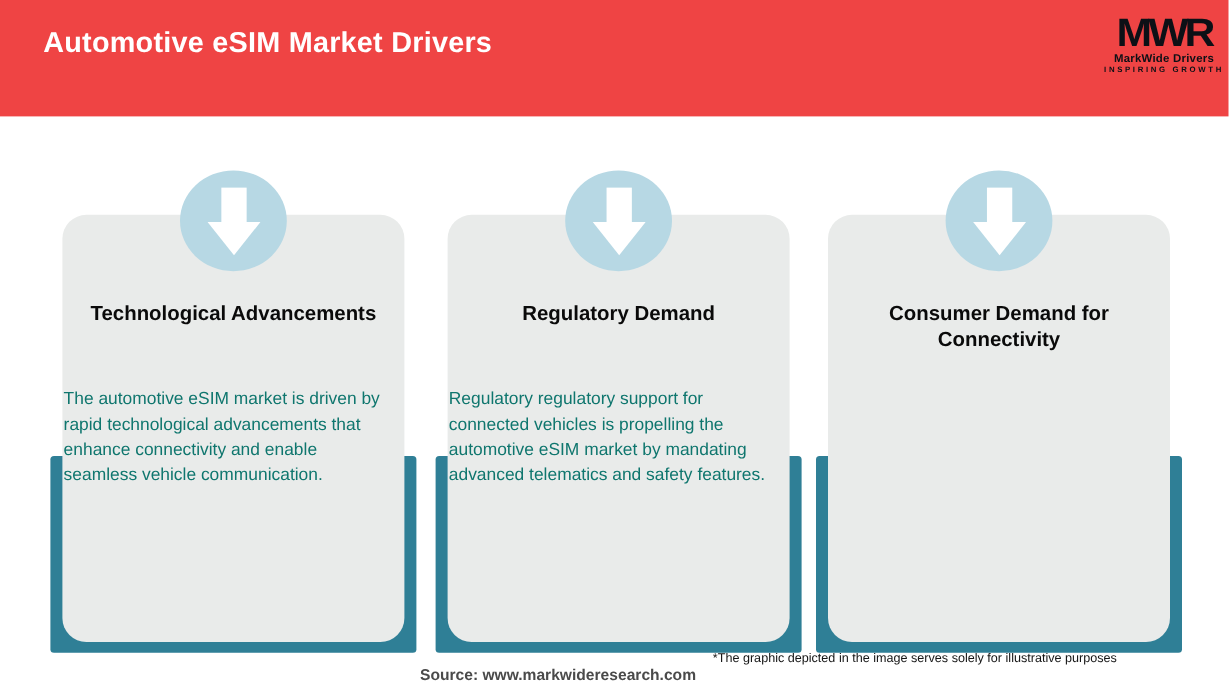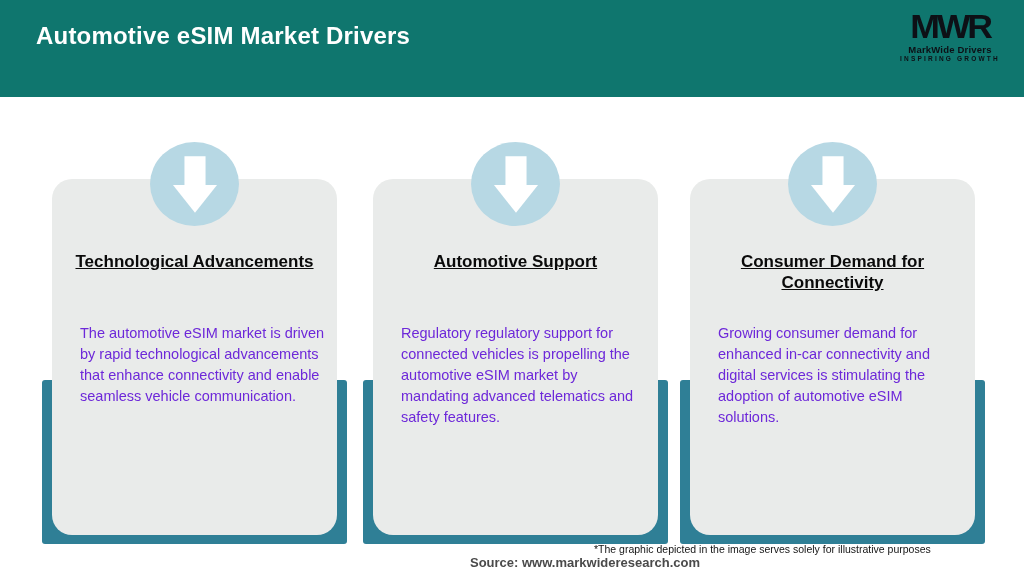--- a/index.html
+++ b/index.html
@@ -3,28 +3,28 @@
 <meta charset="utf-8">
 <style>
   html,body{margin:0;padding:0;background:#ffffff;}
   #canvas{
     position:relative;width:1024px;height:576px;background:#ffffff;
     font-family:"Liberation Sans", sans-serif;overflow:hidden;
   }
   
   .header{
     position:absolute;left:0;top:0;width:1024px;height:97px;
-    background:#0f766e;
+    background:#ef4444;
   }
   .header-title{
     position:absolute;left:36px;top:22px;
     font-size:24px;font-weight:bold;color:#ffffff;letter-spacing:0.2px;
   }
   .logo{
-    position:absolute;right:24px;top:10px;width:100px;text-align:center;
+    position:absolute;right:4px;top:10px;width:100px;text-align:center;
     color:#0d1016;line-height:1;margin-left:12px;
   }
   .logo-monogram{
     font-size:33px;font-weight:900;letter-spacing:-3px;
     transform:scaleX(1.08);transform-origin:center;
     color:#0d1016;
   }
   .logo-name{
     margin-top:2px;font-size:9.5px;font-weight:bold;letter-spacing:0.2px;
   }
@@ -44,30 +44,30 @@
   .card1{left:52px;} .card2{left:373px;} .card3{left:690px;}
   .circle{
     position:absolute;top:142px;width:89px;height:84px;border-radius:50%;
     background:#b7d8e4;display:flex;align-items:center;justify-content:center;
   }
   .circle1{left:150px;} .circle2{left:471px;} .circle3{left:788px;}
   .circle svg{display:block;margin-top:2px;}
   .card-title{
     position:absolute;top:72px;left:0;width:100%;
     text-align:center;font-size:17px;font-weight:bold;color:#0a0a0a;
-    line-height:21px;padding:0 18px;box-sizing:border-box;text-decoration:underline;
+    line-height:21px;padding:0 18px;box-sizing:border-box;
   }
   .card-body{
     position:absolute;top:144px;left:0;width:100%;
-    font-size:14.5px;line-height:21px;color:#6d28d9;text-align:left;
-    padding:0 12px 0 28px;box-sizing:border-box;
+    font-size:14.5px;line-height:21px;color:#0f766e;text-align:left;
+    padding:0 12px 0 1px;box-sizing:border-box;
   }
   
   .source{
-    position:absolute;left:350px;top:555px;width:350px;text-align:right;
+    position:absolute;left:350px;top:555px;width:350px;text-align:left;
     font-size:13px;font-weight:bold;color:#4a4a4a;
   }
   .disclaimer{
     position:absolute;right:10px;top:543px;width:420px;
     font-size:10.5px;color:#141414;
   }
 </style>
 </head>
 <body>
 
@@ -85,27 +85,26 @@
   <div class="tray tray1"></div>
   <div class="tray tray2"></div>
   <div class="tray tray3"></div>
 
   <div class="card card1">
     <div class="card-title">Technological Advancements</div>
     <div class="card-body">The automotive eSIM market is driven by rapid technological advancements that enhance connectivity and enable seamless vehicle communication.</div>
   </div>
 
   <div class="card card2">
-    <div class="card-title">Automotive Support</div>
+    <div class="card-title">Regulatory Demand</div>
     <div class="card-body">Regulatory regulatory support for connected vehicles is propelling the automotive eSIM market by mandating advanced telematics and safety features.</div>
   </div>
 
   <div class="card card3">
     <div class="card-title">Consumer Demand for Connectivity</div>
-    <div class="card-body">Growing consumer demand for enhanced in-car connectivity and digital services is stimulating the adoption of automotive eSIM solutions.</div>
   </div>
 
   <div class="circle circle1">
     <svg width="46" height="58" viewBox="0 0 48 60">
       <rect x="13" y="0" width="22" height="31" fill="#ffffff"></rect>
       <polygon points="1,30 47,30 24,59" fill="#ffffff"></polygon>
     </svg>
   </div>
   <div class="circle circle2">
     <svg width="46" height="58" viewBox="0 0 48 60">

